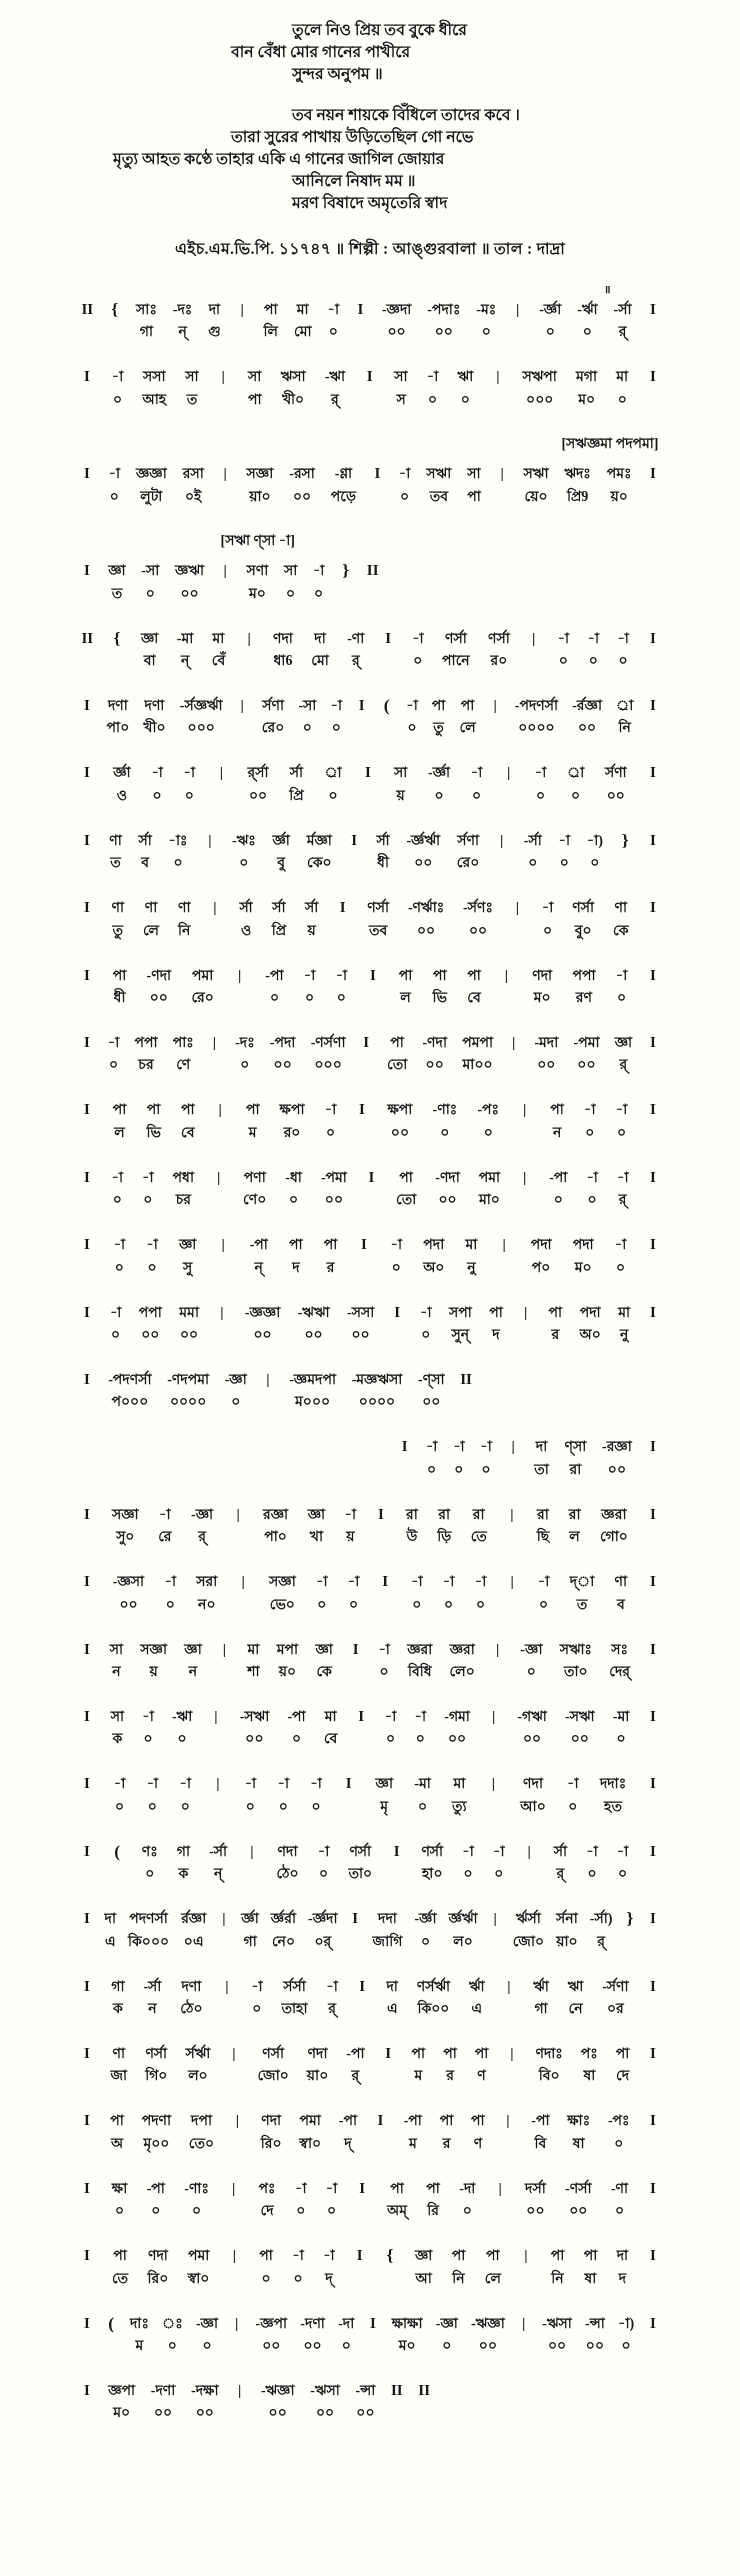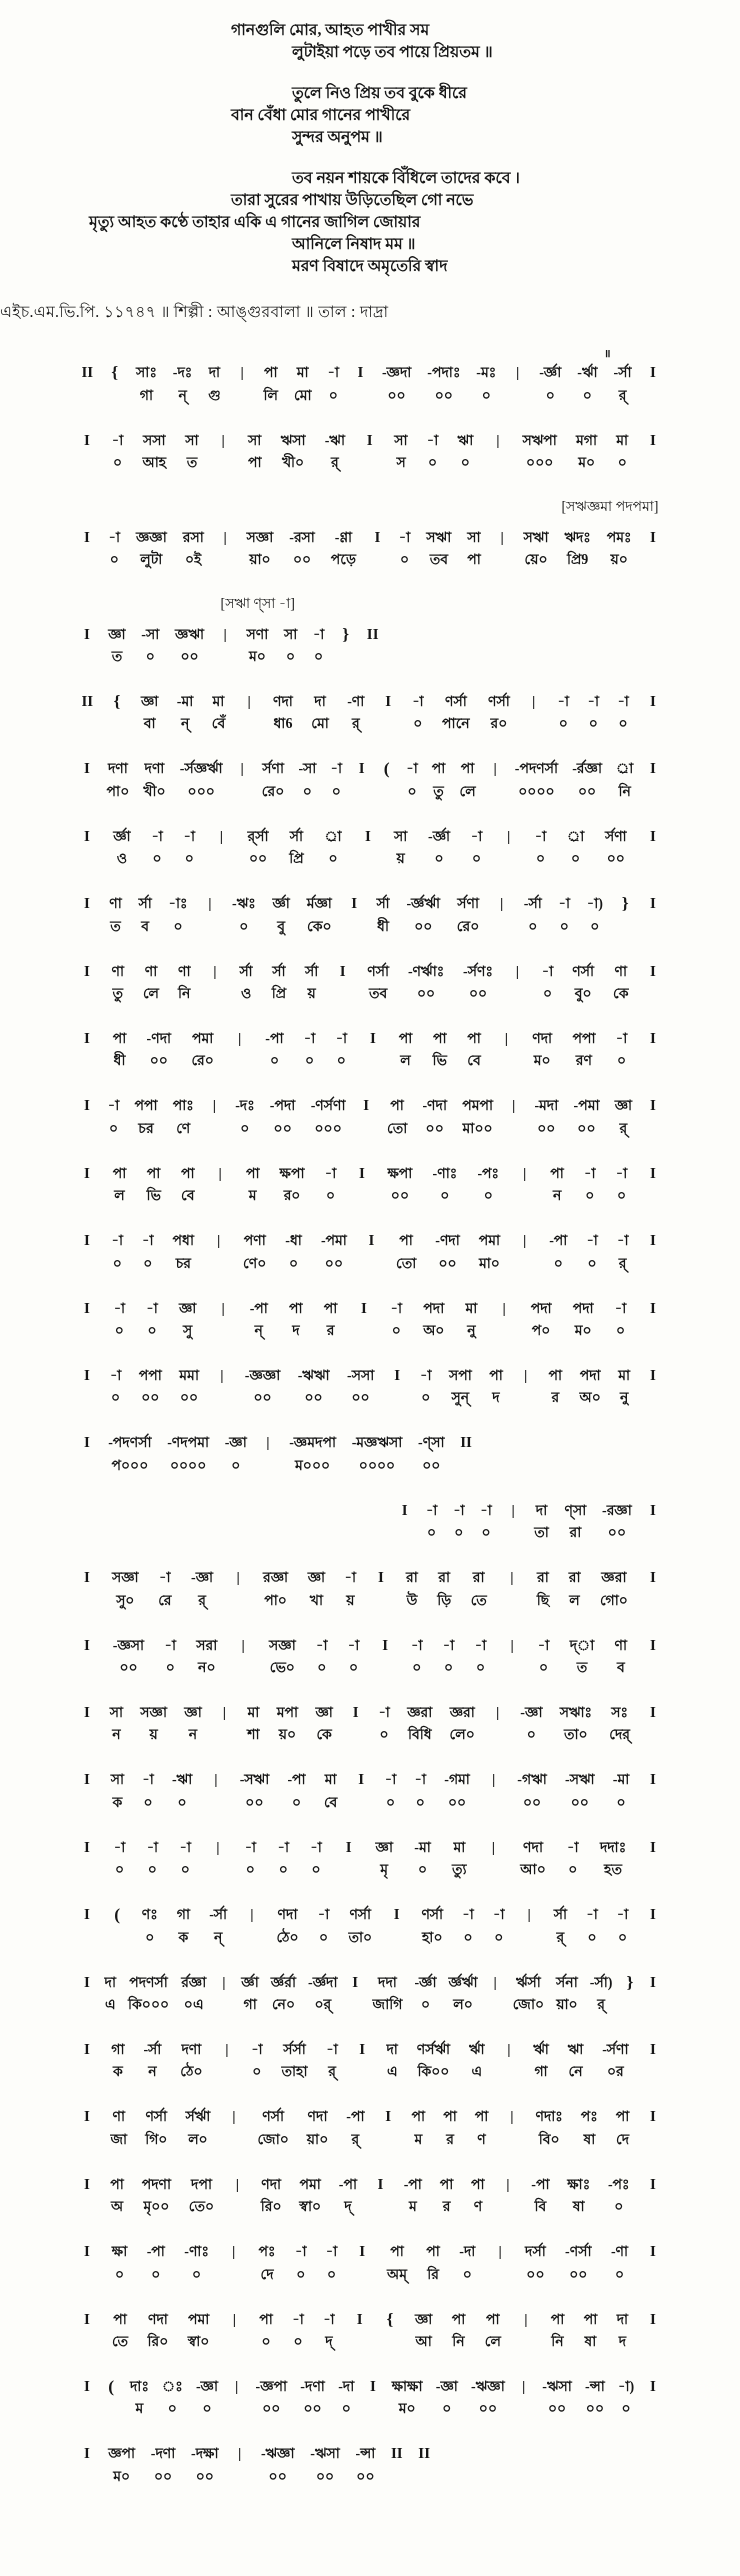--- a/index.html
+++ b/index.html
@@ -5,54 +5,50 @@
   html,body{margin:0;padding:0;background:#d8d8d8;}
   .page{
     width:740px;min-height:2576px;margin:0 auto;background:#fdfdfa;color:#161616;
     font-family:"Liberation Serif","DejaVu Serif",serif;overflow:hidden;box-sizing:border-box;
   }
   
   .lyrics{padding-top:18.5px;}
   .stanza{margin-bottom:19.4px;}
   .lline{font-size:15.7px;font-weight:600;line-height:22px;margin-left:231px;white-space:nowrap;}
   .lline.ind{margin-left:292px;}
-  .lline.out{margin-left:89px;}
+  .lline.out{margin-left:113px;}
   .info{
-    text-align:left;font-size:15.7px;font-weight:400;margin:22px 0 37px 0;letter-spacing:0.3px;
+    text-align:center;font-size:15.7px;font-weight:700;margin:22px 0 37px 0;letter-spacing:0.3px;
   }
   
   .notation{padding-bottom:28px;}
   .nrow{
     width:577px;margin:0 auto 23px auto;display:flex;justify-content:space-between;
     align-items:flex-start;position:relative;
   }
   .nrow.left{justify-content:flex-start;gap:15.7px;}
   .nrow.right{justify-content:flex-end;gap:15.7px;}
   .tok{display:flex;flex-direction:column;align-items:center;min-width:11px;}
   .tn{font-size:14px;font-weight:600;line-height:19.4px;white-space:nowrap;}
   .tl{font-size:14px;font-weight:600;line-height:25px;white-space:nowrap;}
   .tok.bar .tn{font-weight:700;font-size:15px;}
   .tok.brace .tn{font-size:17.6px;font-weight:600;}
   .ann{
-    width:577px;margin:0 auto 11px auto;font-size:14px;font-weight:400;line-height:18.5px;
+    width:577px;margin:0 auto 11px auto;font-size:14px;font-weight:700;line-height:18.5px;
   }
   .ann.right{text-align:right;}
   .ann.mid{padding-left:139px;box-sizing:border-box;}
   .mark{position:absolute;top:-18.5px;right:48px;font-size:11px;font-weight:700;}
 </style>
 </head>
 <body>
 
 <div class="page">
   <div class="lyrics" id="lyrics">
       <div class="stanza">
-        <div class="lline">গানগুলি মোর, আহত পাখীর সম</div>
-        <div class="lline ind">লুটাইয়া পড়ে তব পায়ে প্রিয়তম ॥</div>
-      </div>
-      <div class="stanza">
         <div class="lline ind">তুলে নিও প্রিয় তব বুকে ধীরে</div>
         <div class="lline">বান বেঁধা মোর গানের পাখীরে</div>
         <div class="lline ind">সুন্দর অনুপম ॥</div>
       </div>
       <div class="stanza">
         <div class="lline ind">তব নয়ন শায়কে বিঁধিলে তাদের কবে ।</div>
         <div class="lline">তারা সুরের পাখায় উড়িতেছিল গো নভে</div>
         <div class="lline out">মৃত্যু আহত কণ্ঠে তাহার একি এ গানের জাগিল জোয়ার</div>
         <div class="lline ind">আনিলে নিষাদ মম ॥</div>
         <div class="lline ind">মরণ বিষাদে অমৃতেরি স্বাদ</div>

